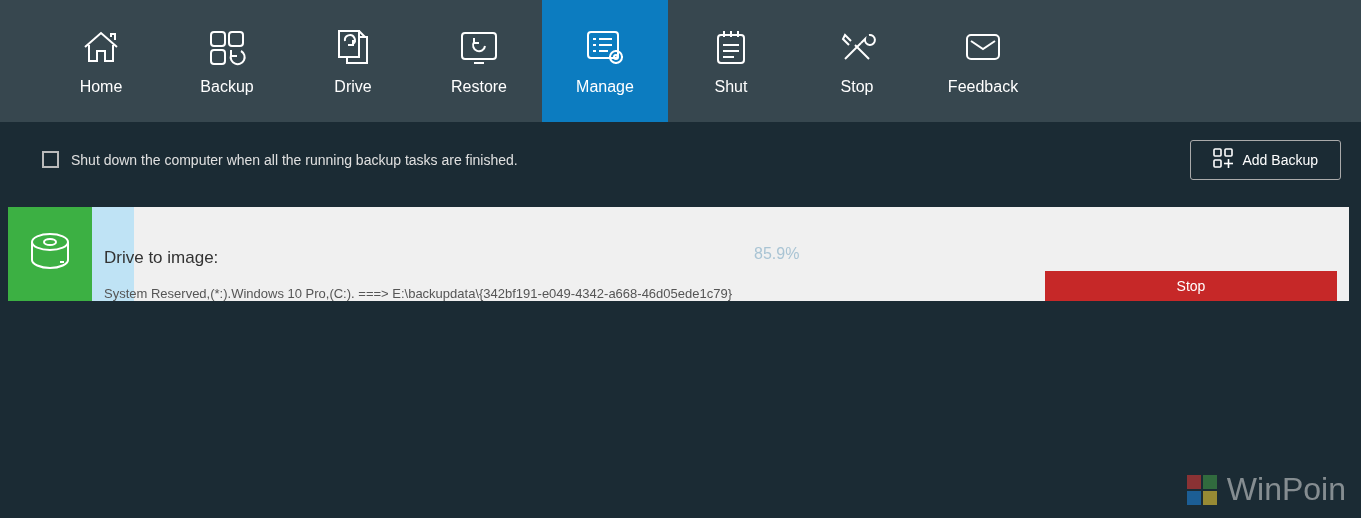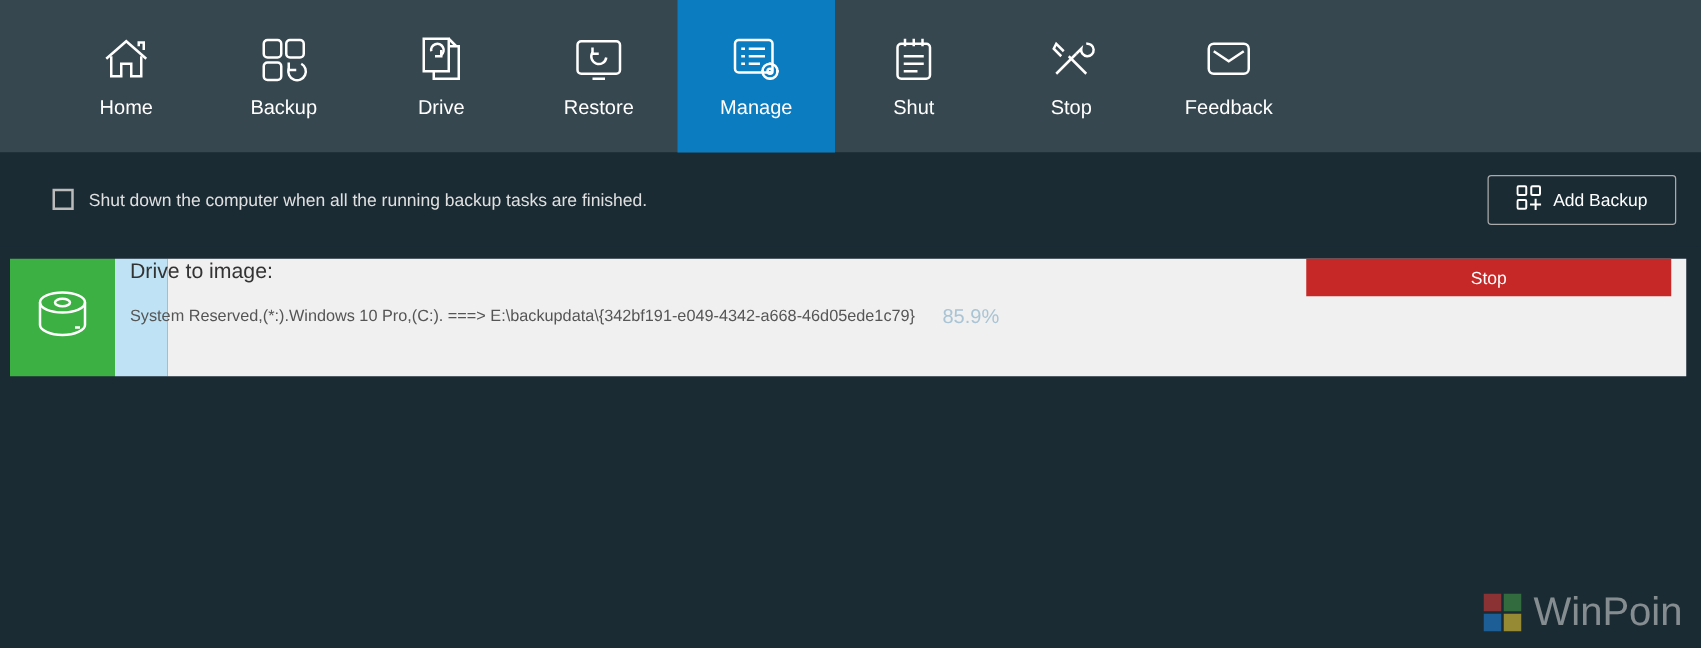--- a/index.html
+++ b/index.html
@@ -86,21 +86,21 @@
   }
   .task-progress-sliver {
     width: 42px;
     background: #bfe3f5;
     flex-shrink: 0;
   }
   .task-body {
     flex: 1;
     background: #f0f0f0;
     display: flex;
-    align-items: flex-start;
+    align-items: flex-end;
     padding: 0 10px 0 0;
     position: relative;
   }
   .task-text {
     flex: 1;
     padding-left: 0;
     display: flex;
     flex-direction: column;
     justify-content: center;
   }

